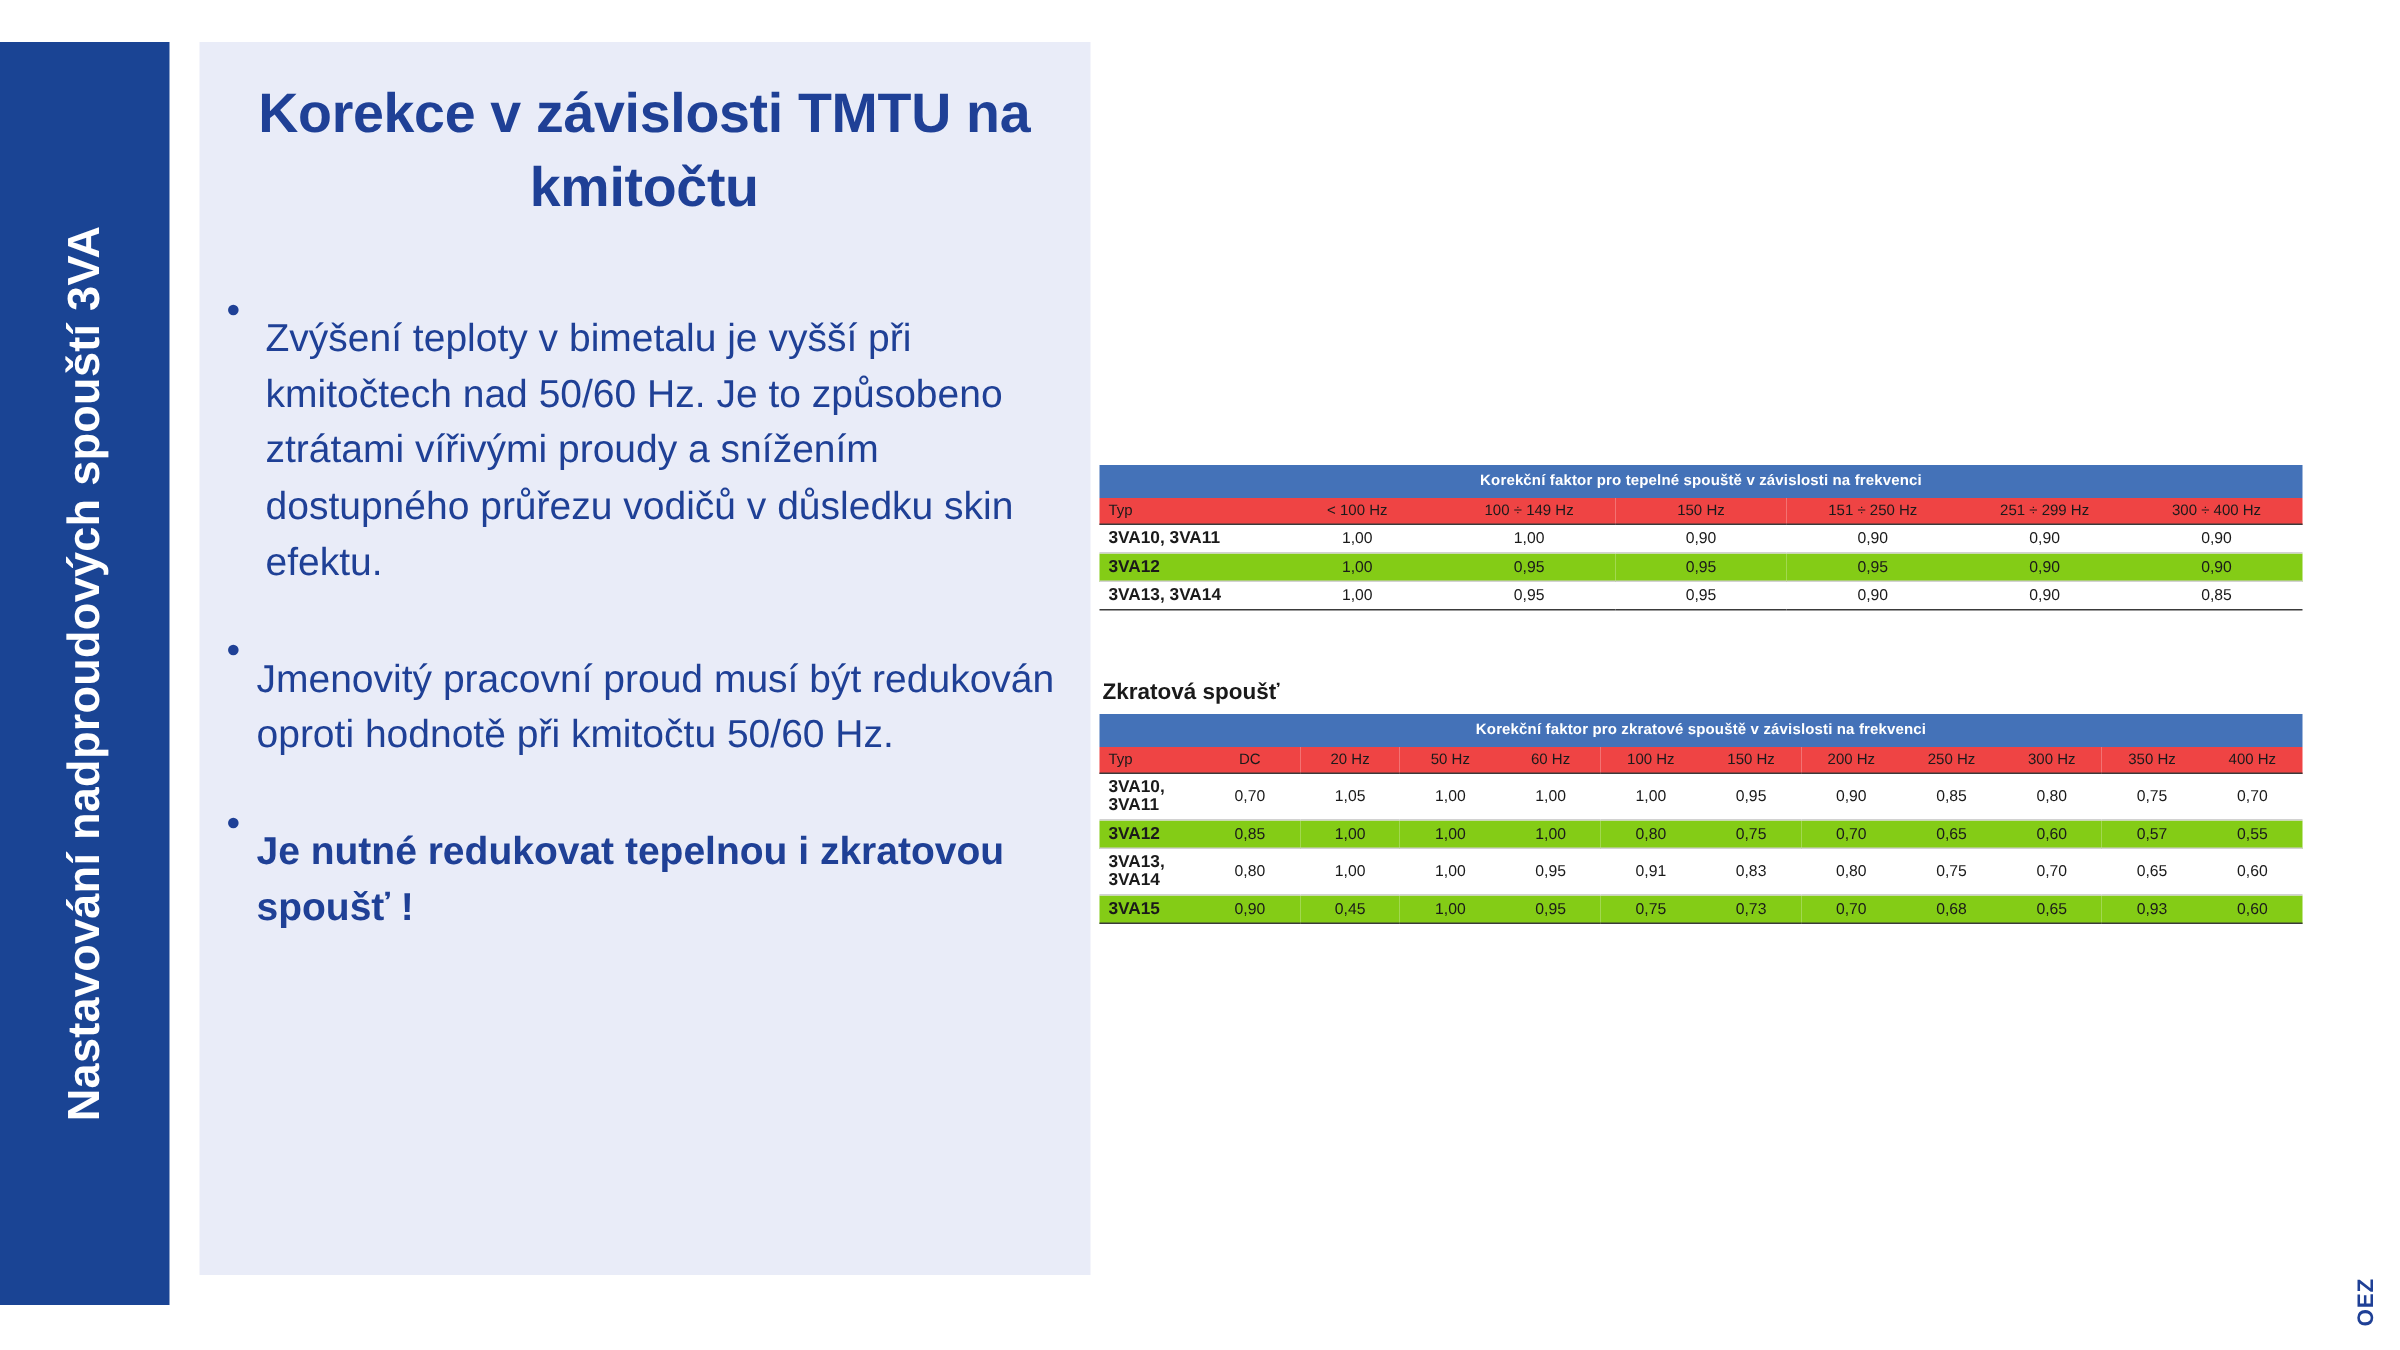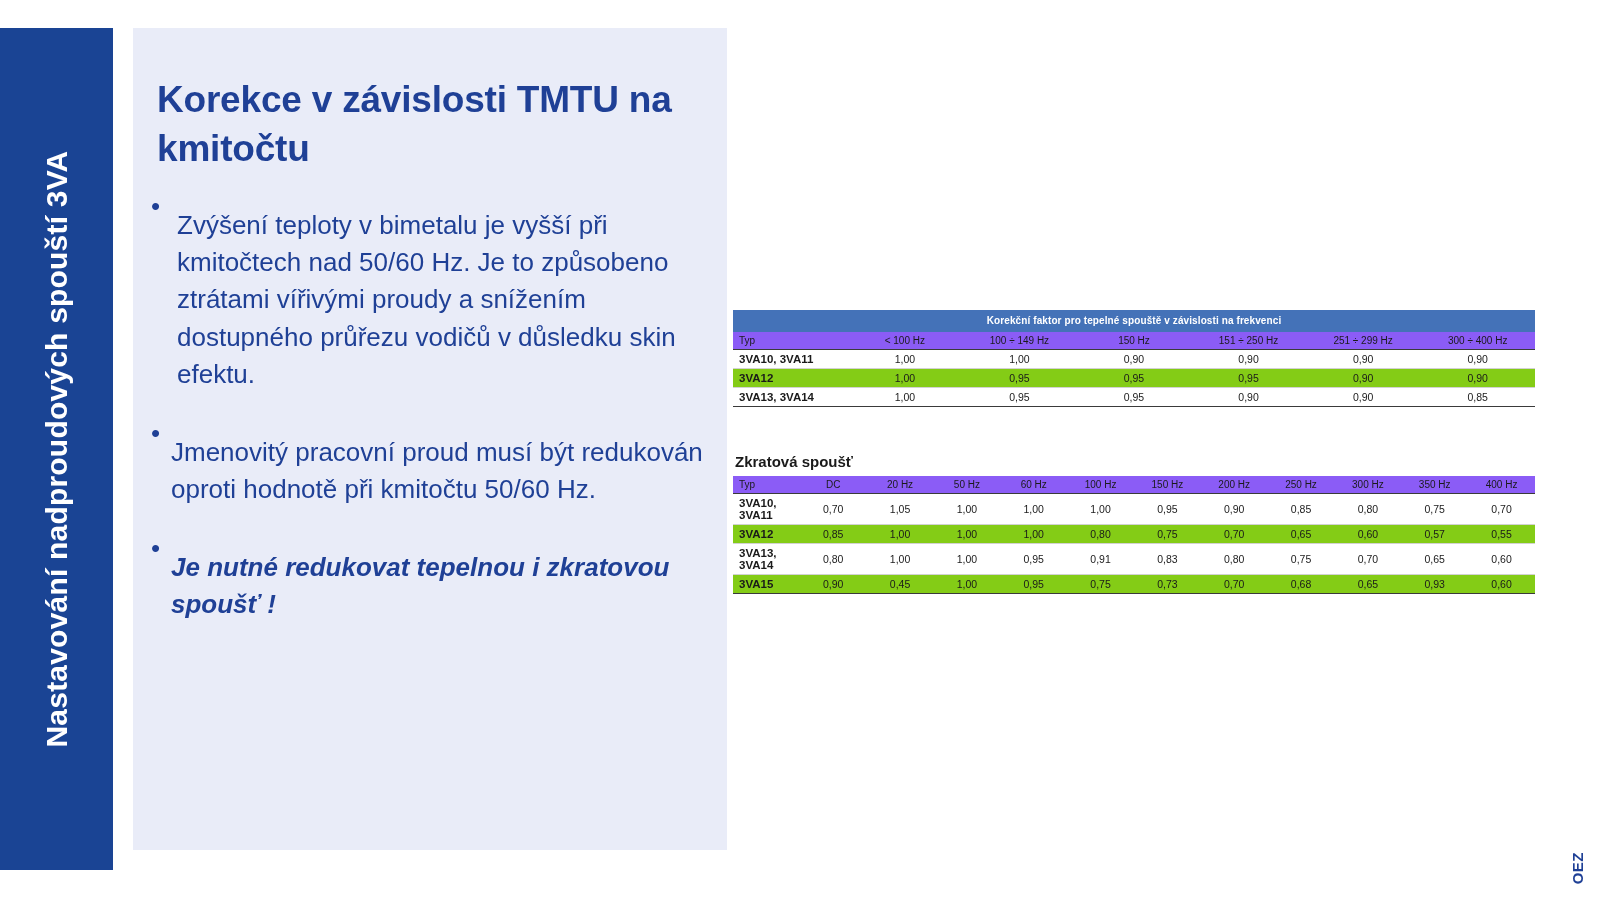--- a/index.html
+++ b/index.html
@@ -23,39 +23,39 @@
     letter-spacing:.2px;
   }
 
   
   #content-panel{
     position:absolute;left:133px;top:28px;width:594px;height:822px;
     background:#e9ecf8;
   }
 
   #slide-title{
-    position:absolute;left:24px;top:48px;width:545px;
+    position:absolute;left:24px;top:24px;width:545px;
     color:#1f4096;font-size:37px;font-weight:bold;
-    line-height:1.32;letter-spacing:-.2px;
+    line-height:1.32;letter-spacing:-.2px;text-align:center;
   }
 
   #bullet-list{
     position:absolute;left:18px;top:160px;width:560px;
   }
   .bullet{
     display:flex;align-items:flex-start;
     color:#1f4096;font-size:26px;line-height:1.43;
     margin-bottom:22px;
   }
   .bullet .dot{
     flex:0 0 auto;width:20px;text-align:left;
     font-size:26px;line-height:1.43;
   }
   .bullet .btext{flex:1 1 auto;margin-top:19px;}
-  .bullet.strong .btext{font-weight:bold;font-style:italic;}
+  .bullet.strong .btext{font-weight:bold;}
   .bullet.lead .btext{padding-left:6px;}
 
   
   #tables-area{
     position:absolute;left:733px;top:310px;width:802px;
   }
   .oez-table{
     width:100%;border-collapse:collapse;
     font-family:"Liberation Sans",sans-serif;
     table-layout:fixed;
@@ -64,21 +64,21 @@
     caption-side:top;text-align:left;
     font-size:15px;font-weight:bold;color:#1a1a1a;
     padding:0 0 6px 2px;
   }
   .oez-table .band th{
     background:#4472b8;color:#ffffff;
     font-size:10px;font-weight:bold;text-align:center;
     padding:5px 4px 6px;border:none;letter-spacing:.1px;
   }
   .oez-table .subhead th{
-    background:#8b5cf6;color:#1a1a1a;
+    background:#ef4444;color:#1a1a1a;
     font-size:10px;font-weight:normal;text-align:center;
     padding:3px 4px;border-bottom:1px solid #3a3a3a;
   }
   .oez-table .subhead th.typ{text-align:left;padding-left:6px;}
   .oez-table tbody td{
     font-size:10.5px;color:#1a1a1a;text-align:center;
     padding:3px 4px;border-bottom:1px solid #d2d2d2;
     background:#ffffff;
   }
   .oez-table tbody td.typ{
@@ -172,20 +172,23 @@
         </tbody>
     </table>
   </div>
 
   <div id="table-gap"></div>
 
   <div>
     <table class="oez-table">
       <caption>Zkratová spoušť</caption>
       <thead>
+        <tr class="band">
+          <th colspan="12">Korekční faktor pro zkratové spouště v závislosti na frekvenci</th>
+        </tr>
         <tr class="subhead">
             <th class="typ">Typ</th>
             <th>DC</th>
             <th>20 Hz</th>
             <th>50 Hz</th>
             <th>60 Hz</th>
             <th>100 Hz</th>
             <th>150 Hz</th>
             <th>200 Hz</th>
             <th>250 Hz</th>

